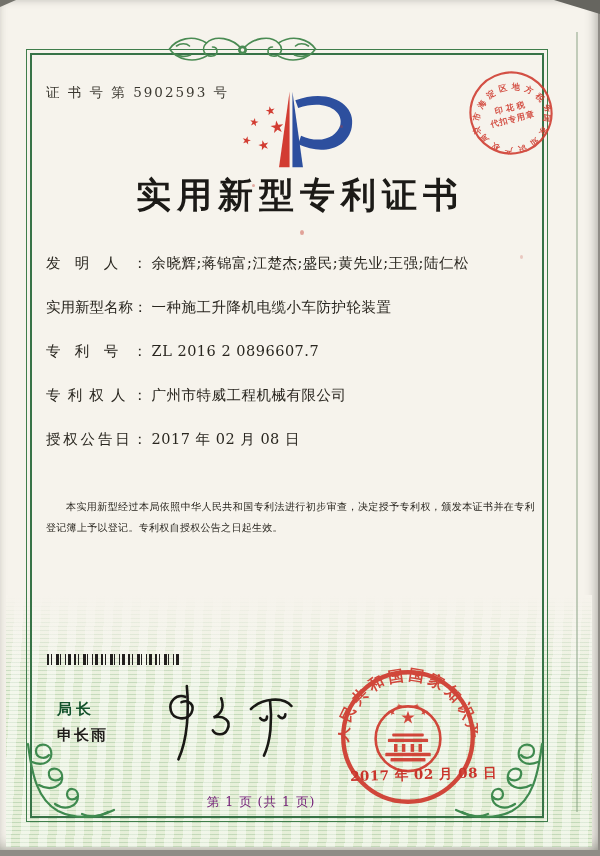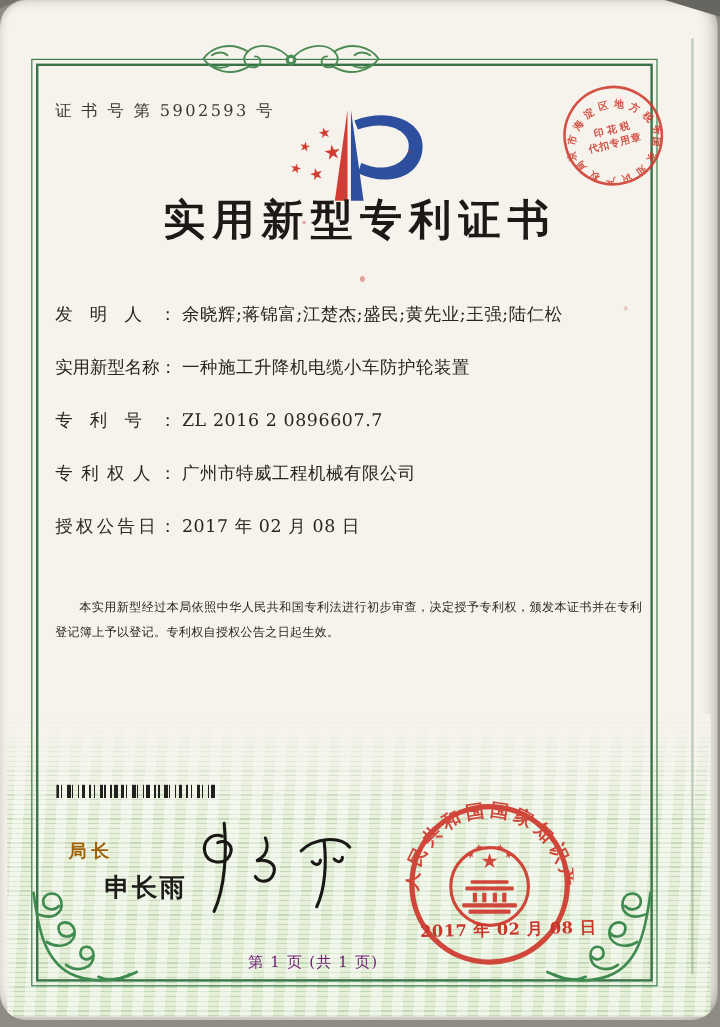--- a/index.html
+++ b/index.html
@@ -9,42 +9,41 @@
     font-family:"DejaVu Serif","Liberation Serif",serif;
   }
   .paper{
     position:absolute;left:0;top:0;width:598px;height:850px;
     background:#f6f3ec;
     box-shadow:inset -10px 0 12px -8px rgba(0,0,0,.28),
                inset 0 -12px 14px -9px rgba(60,70,50,.35),
                inset 0 8px 9px -7px rgba(0,0,0,.15),
                inset 6px 0 8px -6px rgba(0,0,0,.12);
     overflow:hidden;
-    border-radius:22px;
   }
   
   .green-band{
     position:absolute;left:6px;top:595px;width:586px;height:252px;z-index:1;
     background:
       linear-gradient(180deg,#f6f3ec 0,rgba(246,243,236,0) 85px),
       repeating-linear-gradient(93deg,rgba(255,255,255,0) 0 9px,rgba(255,255,255,.45) 9px 18px),
       repeating-linear-gradient(0deg,rgba(112,166,112,.30) 0 1px,rgba(255,255,255,0) 1px 4px),
       linear-gradient(180deg,rgba(233,241,220,.55) 0,#e9f1dc 110px,#e6efd8 100%);
   }
   
   .frame-outer{position:absolute;left:26px;top:49px;width:520px;height:771px;
     border:1px solid #3f7d4b;z-index:2;}
   .frame-inner{position:absolute;left:3px;top:3px;right:3px;bottom:3px;
     border:2.5px solid #377347;}
   .content{position:absolute;left:0;top:0;width:100%;height:100%;z-index:4;}
 
   .cert-no{position:absolute;left:46px;top:84px;font-size:13.5px;letter-spacing:2px;
     color:#3a372f;}
   .logo{position:absolute;left:234px;top:86px;width:136px;height:88px;}
-  .title{position:absolute;left:40px;top:160px;width:520px;text-align:center;
+  .title{position:absolute;left:40px;top:172px;width:520px;text-align:center;
     font-size:35px;font-weight:700;letter-spacing:6px;color:#1c1a17;margin:0;}
 
   .fields{position:absolute;left:46px;top:252px;width:500px;}
   .field-row{font-size:14.5px;line-height:23px;margin-bottom:21px;color:#29261f;
     white-space:nowrap;}
   .field-label{display:inline-block;width:101px;text-align:justify;text-align-last:justify;
     vertical-align:top;}
   .field-value{letter-spacing:.5px;}
 
   .paragraphs{position:absolute;left:46px;top:497px;width:489px;}
@@ -54,23 +53,23 @@
   .barcode{position:absolute;left:47px;top:654px;width:134px;height:11px;
     background:repeating-linear-gradient(90deg,
       #22201e 0 2px,transparent 2px 4px,
       #22201e 4px 5px,transparent 5px 9px,
       #22201e 9px 12px,transparent 12px 13px,
       #22201e 13px 14px,transparent 14px 18px,
       #22201e 18px 19px,transparent 19px 21px,
       #22201e 21px 24px,transparent 24px 27px);}
 
   .sig-role{position:absolute;left:57px;top:700px;font-size:15px;letter-spacing:4px;
-    color:#a16207;font-family:"Liberation Sans","DejaVu Sans",sans-serif;font-weight:600;}
-  .sig-name{position:absolute;left:57px;top:726px;font-size:21px;letter-spacing:2px;
-    color:#1f1d1a;font-family:Liberation Serif, serif;font-weight:600;margin-left:30px;}
+    color:#14532d;font-family:"Liberation Sans","DejaVu Sans",sans-serif;font-weight:600;}
+  .sig-name{position:absolute;left:57px;top:726px;font-size:15px;letter-spacing:2px;
+    color:#1f1d1a;font-family:Liberation Serif, serif;font-weight:600;}
   .signature{position:absolute;left:150px;top:680px;width:150px;height:84px;}
 
   .seal{position:absolute;left:338px;top:667px;width:140px;height:140px;z-index:5;
     opacity:.93;}
   .seal-date{position:absolute;left:350px;top:766px;z-index:6;font-size:13.5px;
     font-weight:700;color:#c9342b;letter-spacing:.5px;transform:rotate(-1.5deg);
     font-family:"DejaVu Serif",serif;white-space:nowrap;}
 
   .tax-stamp{position:absolute;left:468px;top:70px;width:86px;height:86px;z-index:5;
     transform:rotate(-14deg);opacity:.88;}

